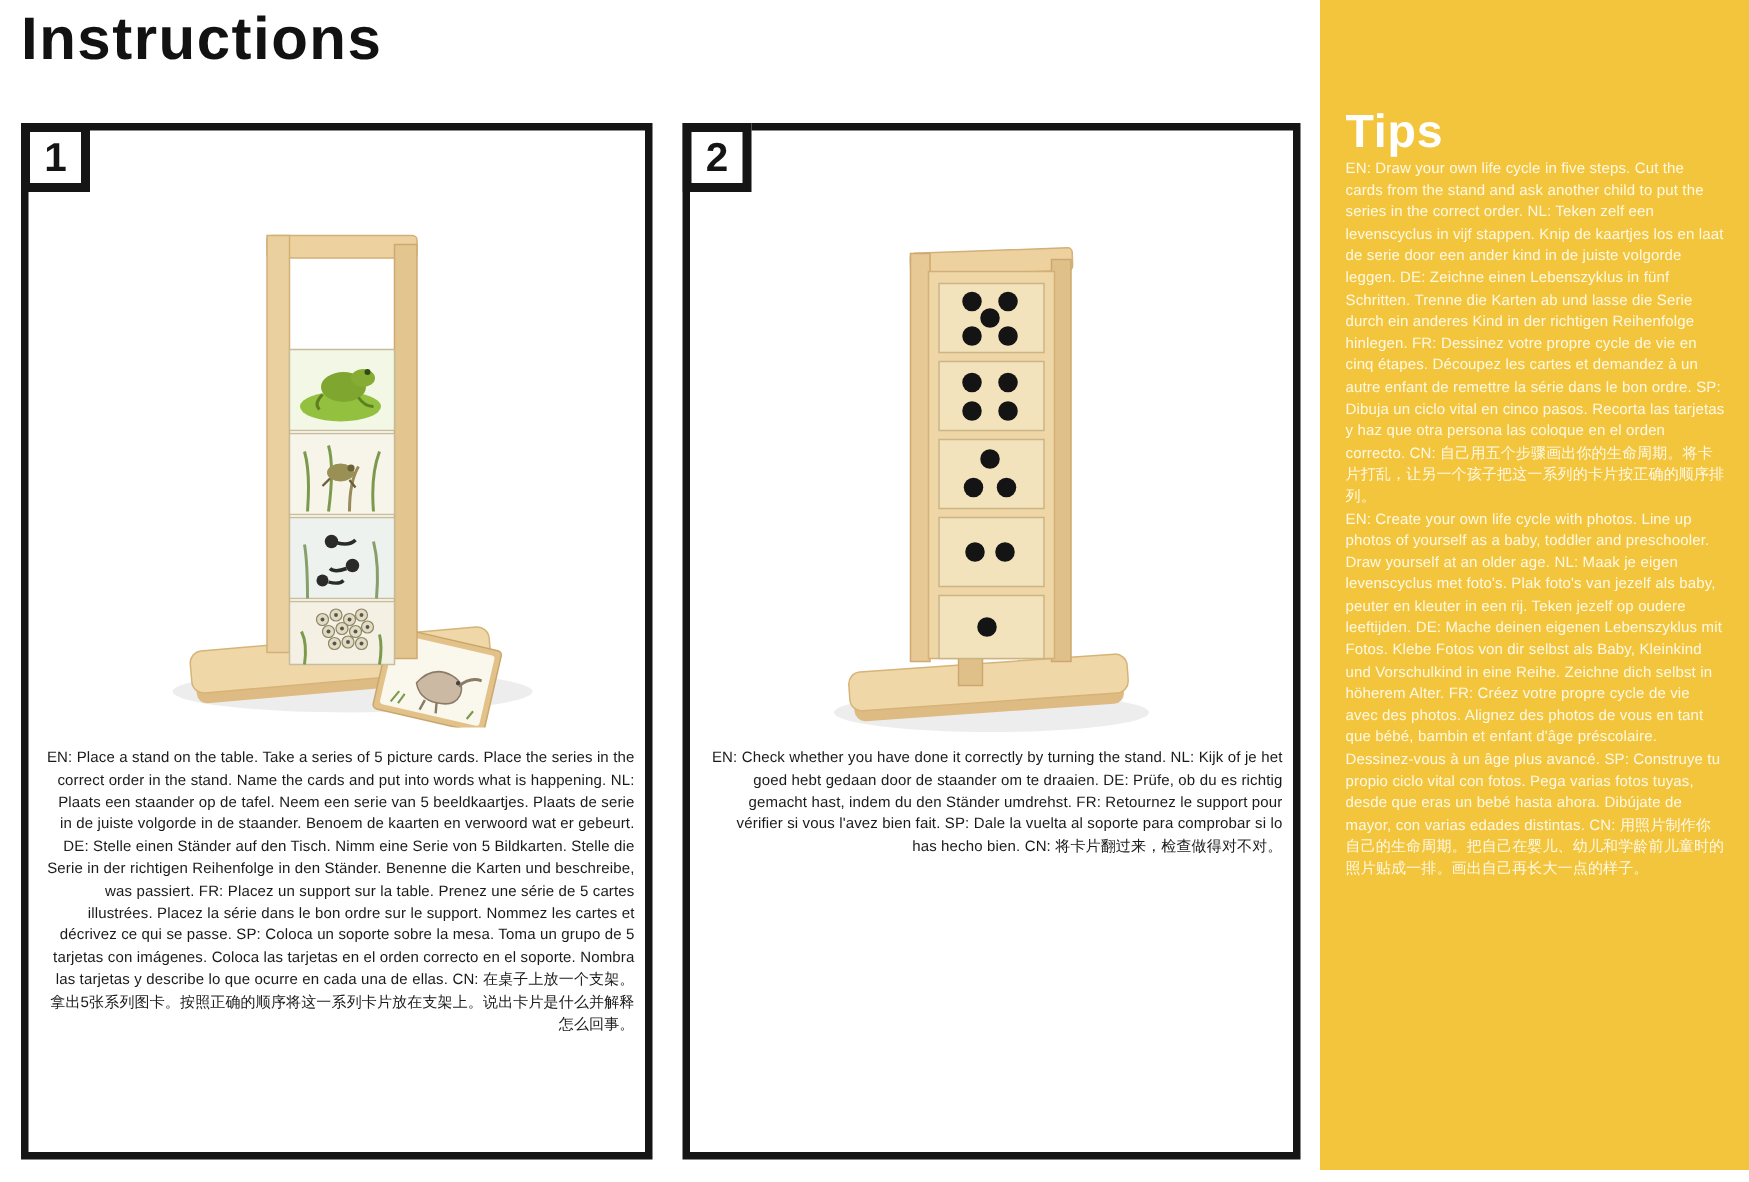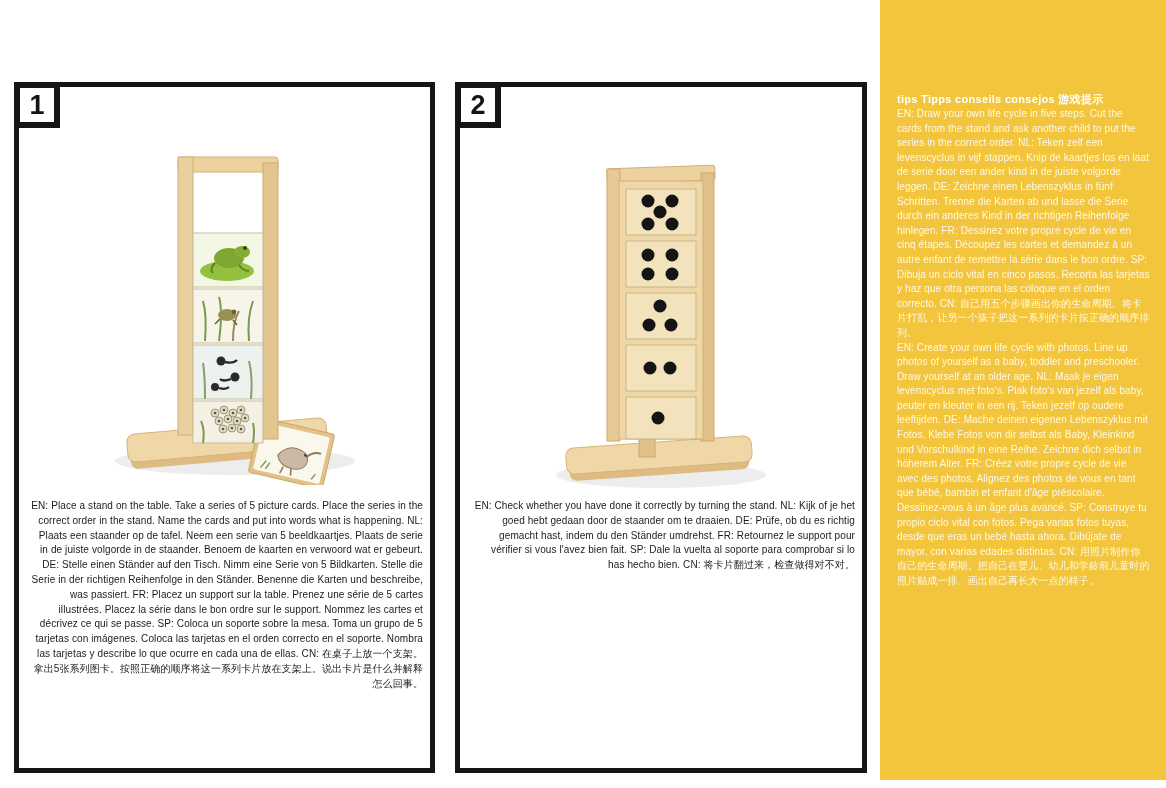--- a/index.html
+++ b/index.html
@@ -45,20 +45,21 @@
     letter-spacing:.1px;
   }
   
   svg{display:block;}
 </style>
 </head>
 <body>
 
 <div class="page">
 
+  <div class="page-title">Instructions</div>
 
   <div class="step-box one">
     <div class="step-number">1</div>
 
     <div class="step-illustration">
 
       <svg width="300" height="340" viewBox="0 0 300 340">
 
         <ellipse cx="160" cy="316" rx="120" ry="14" fill="rgba(0,0,0,0.07)"></ellipse>
 
@@ -221,18 +222,18 @@
             <circle cx="32" cy="21" r="6.5" fill="#141414"></circle>
           </g>
         </g>
       </svg>
     </div>
 
     <div class="step-text">EN: Check whether you have done it correctly by turning the stand. NL: Kijk of je het goed hebt gedaan door de staander om te draaien. DE: Prüfe, ob du es richtig gemacht hast, indem du den Ständer umdrehst. FR: Retournez le support pour vérifier si vous l'avez bien fait. SP: Dale la vuelta al soporte para comprobar si lo has hecho bien. CN: 将卡片翻过来，检查做得对不对。</div>
   </div>
 
   <div class="tips-panel" style="background: rgb(243, 197, 61);">
-    <div class="tips-subtitle">tips Tipps conseils consejos 游戏提示</div>
+    <h2 class="tips-title">Tips</h2>
     <div class="tips-paragraph">EN: Draw your own life cycle in five steps. Cut the cards from the stand and ask another child to put the series in the correct order. NL: Teken zelf een levenscyclus in vijf stappen. Knip de kaartjes los en laat de serie door een ander kind in de juiste volgorde leggen. DE: Zeichne einen Lebenszyklus in fünf Schritten. Trenne die Karten ab und lasse die Serie durch ein anderes Kind in der richtigen Reihenfolge hinlegen. FR: Dessinez votre propre cycle de vie en cinq étapes. Découpez les cartes et demandez à un autre enfant de remettre la série dans le bon ordre. SP: Dibuja un ciclo vital en cinco pasos. Recorta las tarjetas y haz que otra persona las coloque en el orden correcto. CN: 自己用五个步骤画出你的生命周期。将卡片打乱，让另一个孩子把这一系列的卡片按正确的顺序排列。</div>
     <div class="tips-paragraph">EN: Create your own life cycle with photos. Line up photos of yourself as a baby, toddler and preschooler. Draw yourself at an older age. NL: Maak je eigen levenscyclus met foto's. Plak foto's van jezelf als baby, peuter en kleuter in een rij. Teken jezelf op oudere leeftijden. DE: Mache deinen eigenen Lebenszyklus mit Fotos. Klebe Fotos von dir selbst als Baby, Kleinkind und Vorschulkind in eine Reihe. Zeichne dich selbst in höherem Alter. FR: Créez votre propre cycle de vie avec des photos. Alignez des photos de vous en tant que bébé, bambin et enfant d'âge préscolaire. Dessinez-vous à un âge plus avancé. SP: Construye tu propio ciclo vital con fotos. Pega varias fotos tuyas, desde que eras un bebé hasta ahora. Dibújate de mayor, con varias edades distintas. CN: 用照片制作你自己的生命周期。把自己在婴儿、幼儿和学龄前儿童时的照片贴成一排。画出自己再长大一点的样子。</div>
   </div>
 
 </div>
 
 </body></html>

